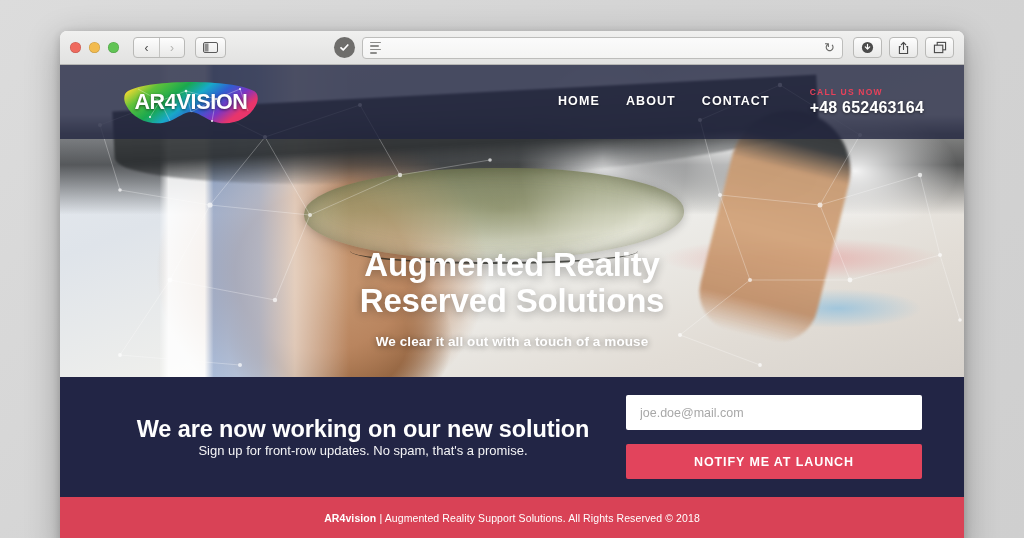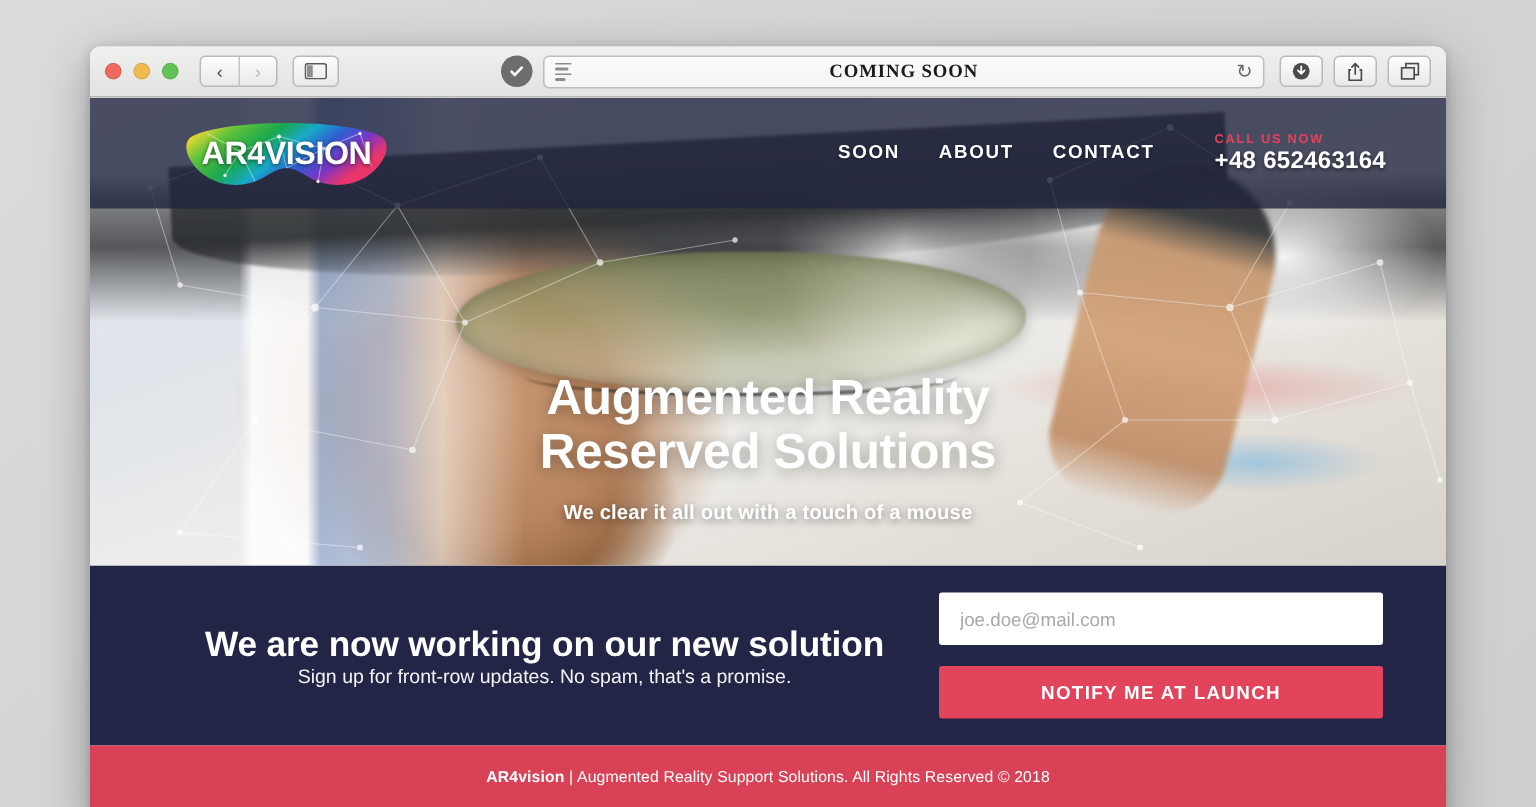--- a/index.html
+++ b/index.html
@@ -466,21 +466,20 @@
       </svg>
     </div>
 
     <div id="address-bar">
       <span id="reader-lines">
         <i></i>
           <i></i>
           <i></i>
           <i></i>
       </span>
-      <span id="page-title-text">COMING SOON</span>
       <span id="reload-icon">↻</span>
     </div>
 
     <div id="tb-right">
       <div class="tb-right-btn">
         <svg width="13" height="13" viewBox="0 0 14 14">
           <circle cx="7" cy="7" r="6" fill="#4b4b4b"></circle>
           <path d="M7 3.6 V8.4 M4.6 6.4 L7 8.8 L9.4 6.4" stroke="#fff" stroke-width="1.3" fill="none" stroke-linecap="round" stroke-linejoin="round"></path>
         </svg>
       </div>
@@ -578,21 +577,21 @@
               <circle cx="96" cy="22" r="1.3"></circle>
                 <circle cx="120" cy="12" r="1.1"></circle>
               <circle cx="30" cy="40" r="1.1"></circle>
                 <circle cx="92" cy="44" r="1.1"></circle>
             </g>
           </svg>
           <span id="logo-text">AR4VISION</span>
         </div>
 
         <nav id="site-nav">
-          <a class="nav-link">SOON</a>
+          <a class="nav-link">HOME</a>
           <a class="nav-link">ABOUT</a>
           <a class="nav-link">CONTACT</a>
         </nav>
 
         <div id="call-block">
           <div id="call-label">CALL US NOW</div>
           <div id="call-number">+48 652463164</div>
         </div>
       </header>
 

